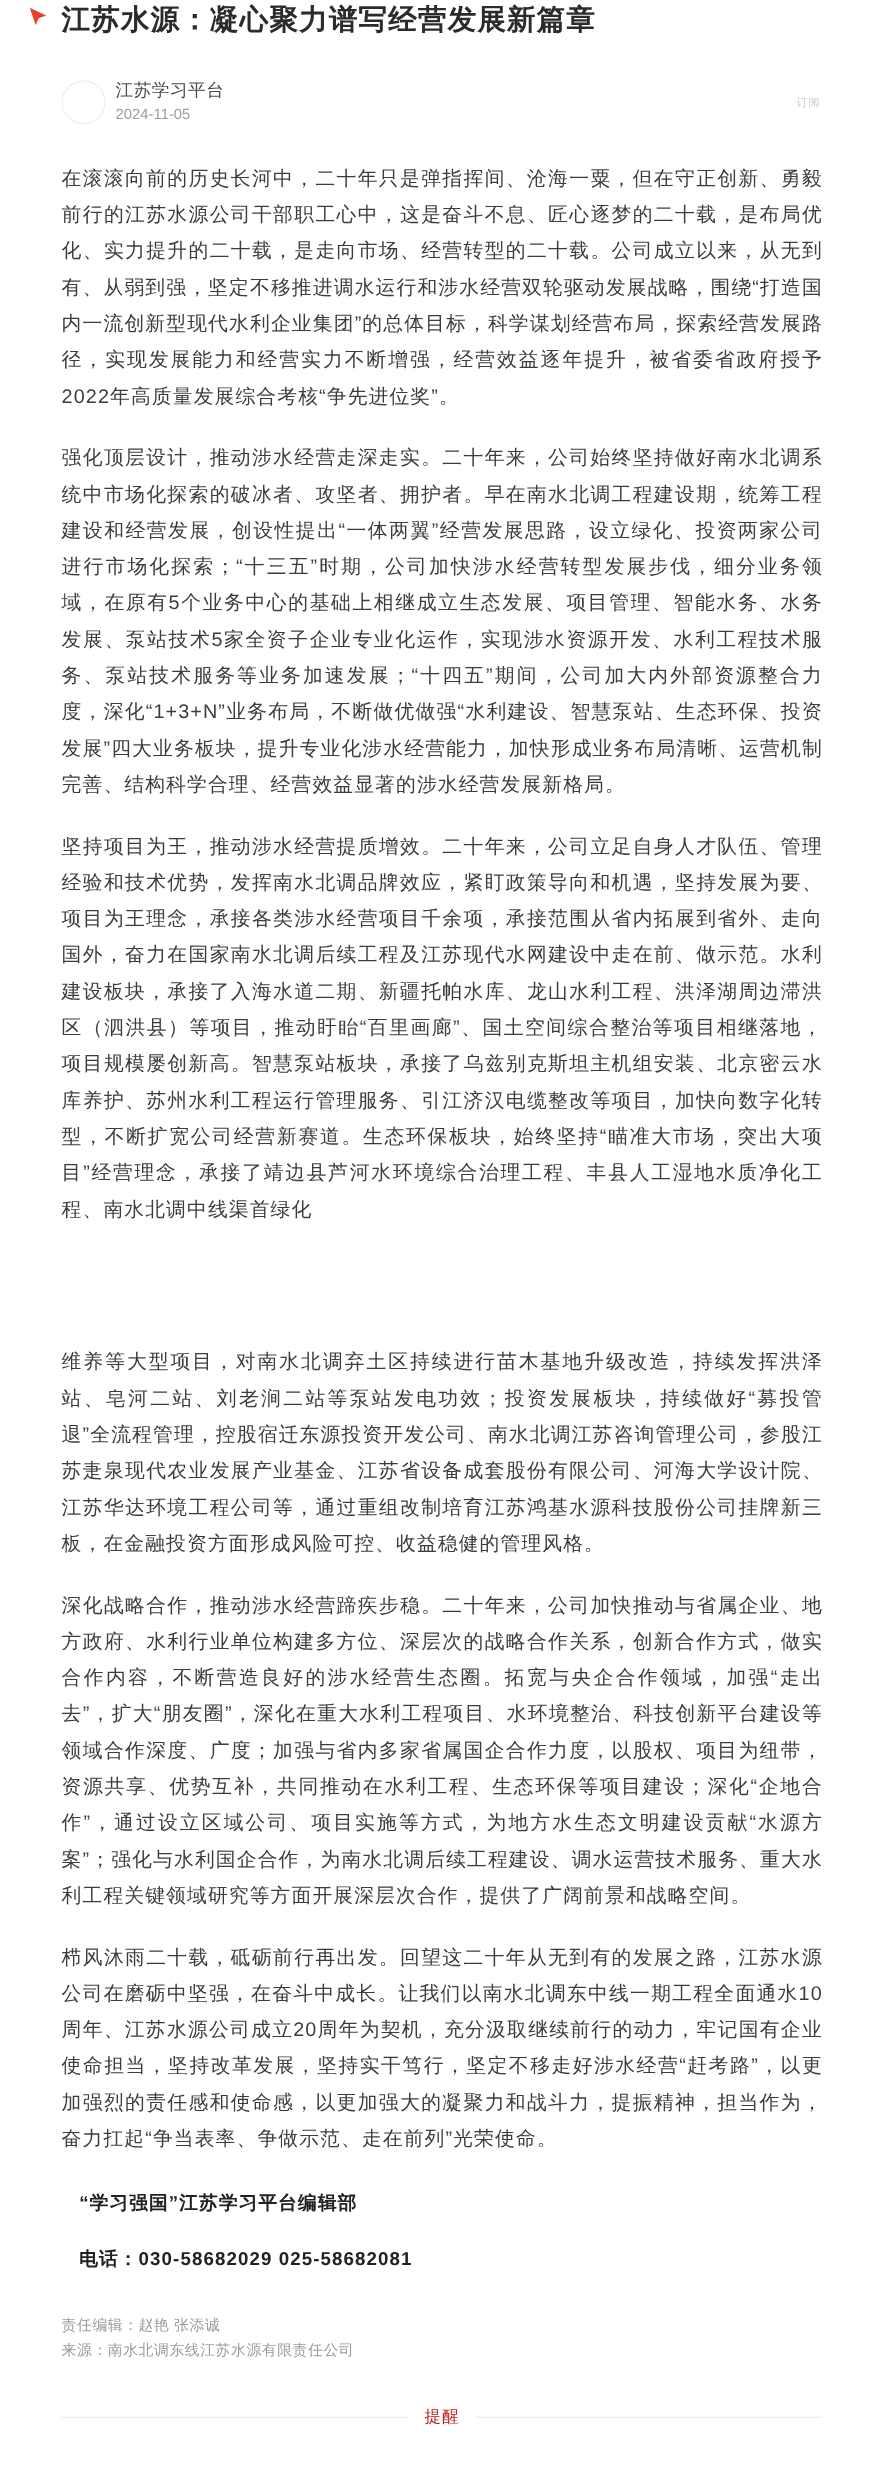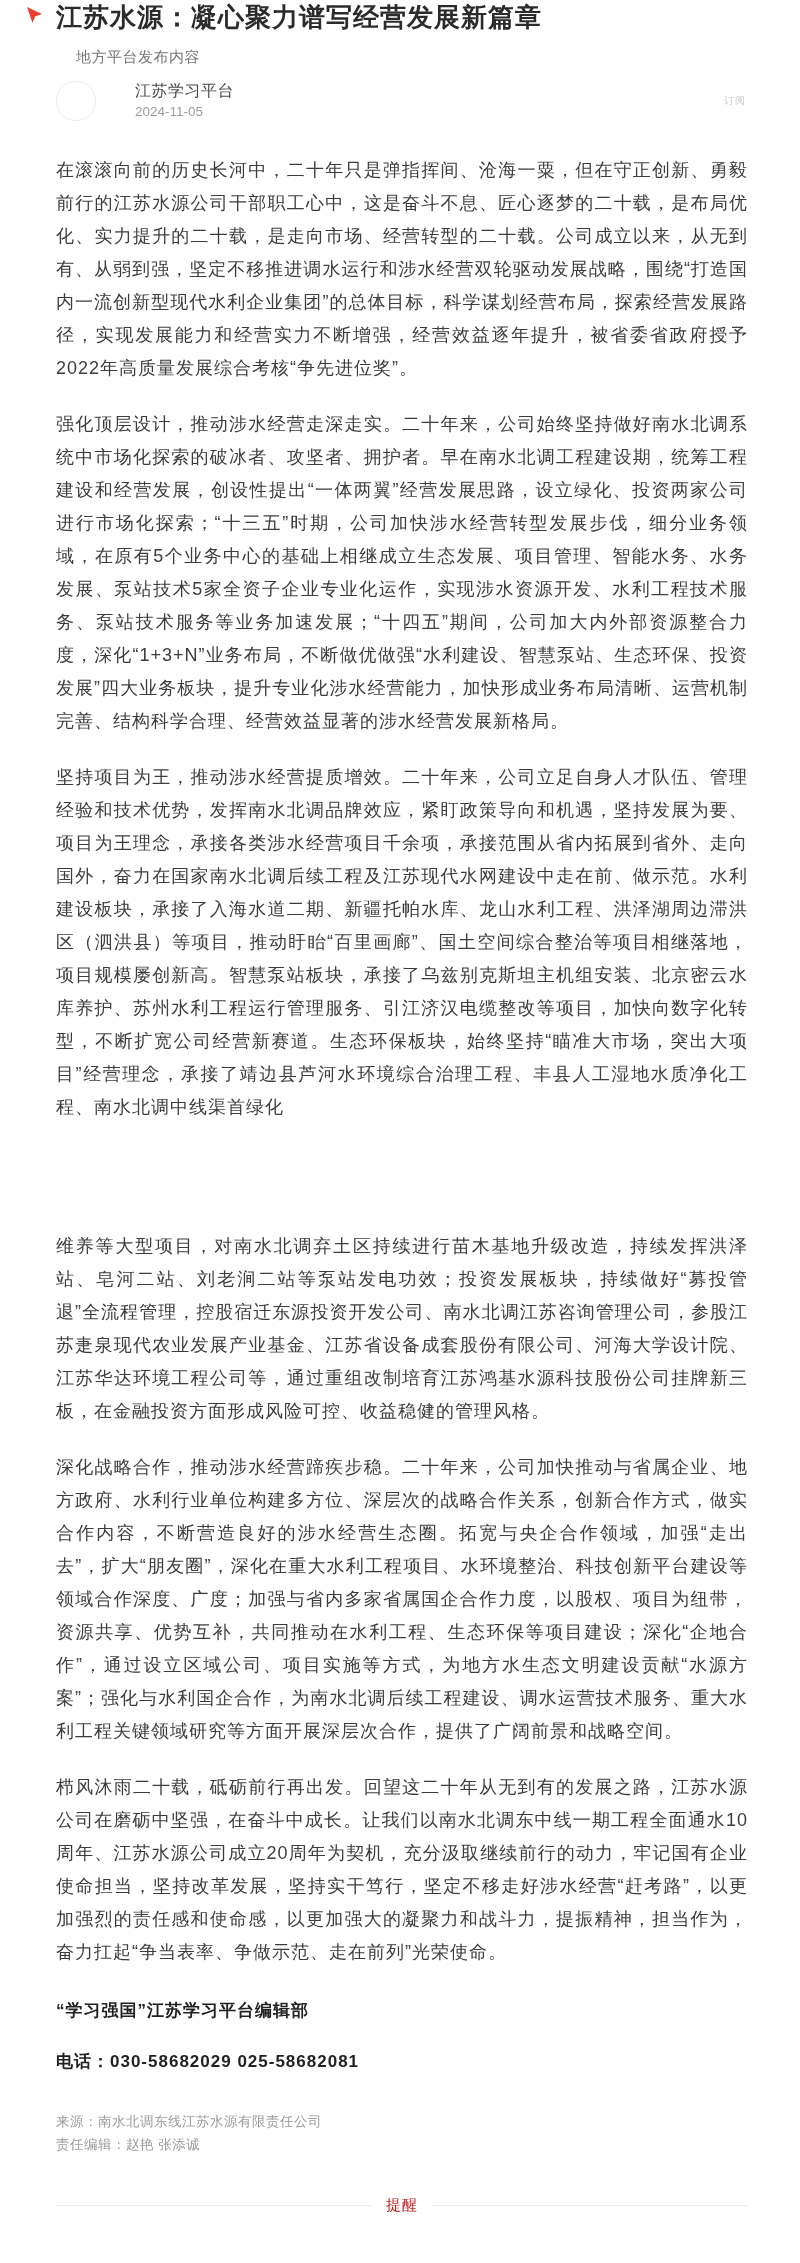--- a/index.html
+++ b/index.html
@@ -35,24 +35,23 @@
     letter-spacing: 1px;
   }
   .subtitle {
     margin-top: 13px;
     margin-left: 20px;
     font-size: 15px;
     color: #777777;
     letter-spacing: 0.5px;
   }
   .publisher-row {
-    margin-top: 14px;
+    margin-top: 38px;
     display: flex;
     align-items: center;
-    gap: 30px;
   }
   .avatar {
     width: 40px;
     height: 40px;
     border-radius: 50%;
     background: #ffffff;
     border: 1px solid #ededed;
     flex: 0 0 auto;
   }
   .pub-meta { margin-left: 9px; flex: 1 1 auto; }
@@ -84,20 +83,21 @@
     color: #3c3c3c;
     margin-bottom: 23px;
   }
   .article p.gap-after { margin-bottom: 106px; }
   .article p.last-para { margin-bottom: 30px; }
   .sig-block p {
     font-size: 17px;
     font-weight: 700;
     color: #222222;
     letter-spacing: 1px;
+    margin-left: 16px;
     margin-bottom: 27px;
     line-height: 24px;
   }
   .meta-block { margin-top: 36px; }
   .meta-block div {
     font-size: 13.5px;
     color: #9b9b9b;
     line-height: 23px;
     letter-spacing: 0.5px;
   }
@@ -128,21 +128,20 @@
   <div class="cursor-badge">
     <svg width="22" height="22" viewBox="0 0 22 22">
       <path d="M3 2 L18 9 L11 11.5 L8.5 18 Z" fill="#e8402d"></path>
     </svg>
   </div>
 
   <div class="content">
 
     <h1 class="title">江苏水源：凝心聚力谱写经营发展新篇章</h1>
 
-    <div class="subtitle">地方平台发布内容</div>
 
     <div class="publisher-row">
       <div class="avatar"></div>
       <div class="pub-meta">
         <div class="pub-name">江苏学习平台</div>
         <div class="pub-date">2024-11-05</div>
       </div>
       <div class="subscribe">订阅</div>
     </div>
 
@@ -154,22 +153,22 @@
       <p>深化战略合作，推动涉水经营蹄疾步稳。二十年来，公司加快推动与省属企业、地方政府、水利行业单位构建多方位、深层次的战略合作关系，创新合作方式，做实合作内容，不断营造良好的涉水经营生态圈。拓宽与央企合作领域，加强“走出去”，扩大“朋友圈”，深化在重大水利工程项目、水环境整治、科技创新平台建设等领域合作深度、广度；加强与省内多家省属国企合作力度，以股权、项目为纽带，资源共享、优势互补，共同推动在水利工程、生态环保等项目建设；深化“企地合作”，通过设立区域公司、项目实施等方式，为地方水生态文明建设贡献“水源方案”；强化与水利国企合作，为南水北调后续工程建设、调水运营技术服务、重大水利工程关键领域研究等方面开展深层次合作，提供了广阔前景和战略空间。</p>
       <p class="last-para">栉风沐雨二十载，砥砺前行再出发。回望这二十年从无到有的发展之路，江苏水源公司在磨砺中坚强，在奋斗中成长。让我们以南水北调东中线一期工程全面通水10周年、江苏水源公司成立20周年为契机，充分汲取继续前行的动力，牢记国有企业使命担当，坚持改革发展，坚持实干笃行，坚定不移走好涉水经营“赶考路”，以更加强烈的责任感和使命感，以更加强大的凝聚力和战斗力，提振精神，担当作为，奋力扛起“争当表率、争做示范、走在前列”光荣使命。</p>
     </div>
 
     <div class="sig-block">
       <p>“学习强国”江苏学习平台编辑部</p>
       <p>电话：030-58682029 025-58682081</p>
     </div>
 
     <div class="meta-block">
+      <div>责任编辑：赵艳 张添诚</div>
       <div>来源：南水北调东线江苏水源有限责任公司</div>
-      <div>责任编辑：赵艳 张添诚</div>
     </div>
 
     <div class="notice">
       <div class="notice-head">
         <div class="rule"></div>
         <div class="notice-title">提醒</div>
         <div class="rule"></div>
       </div>
 
     </div>

